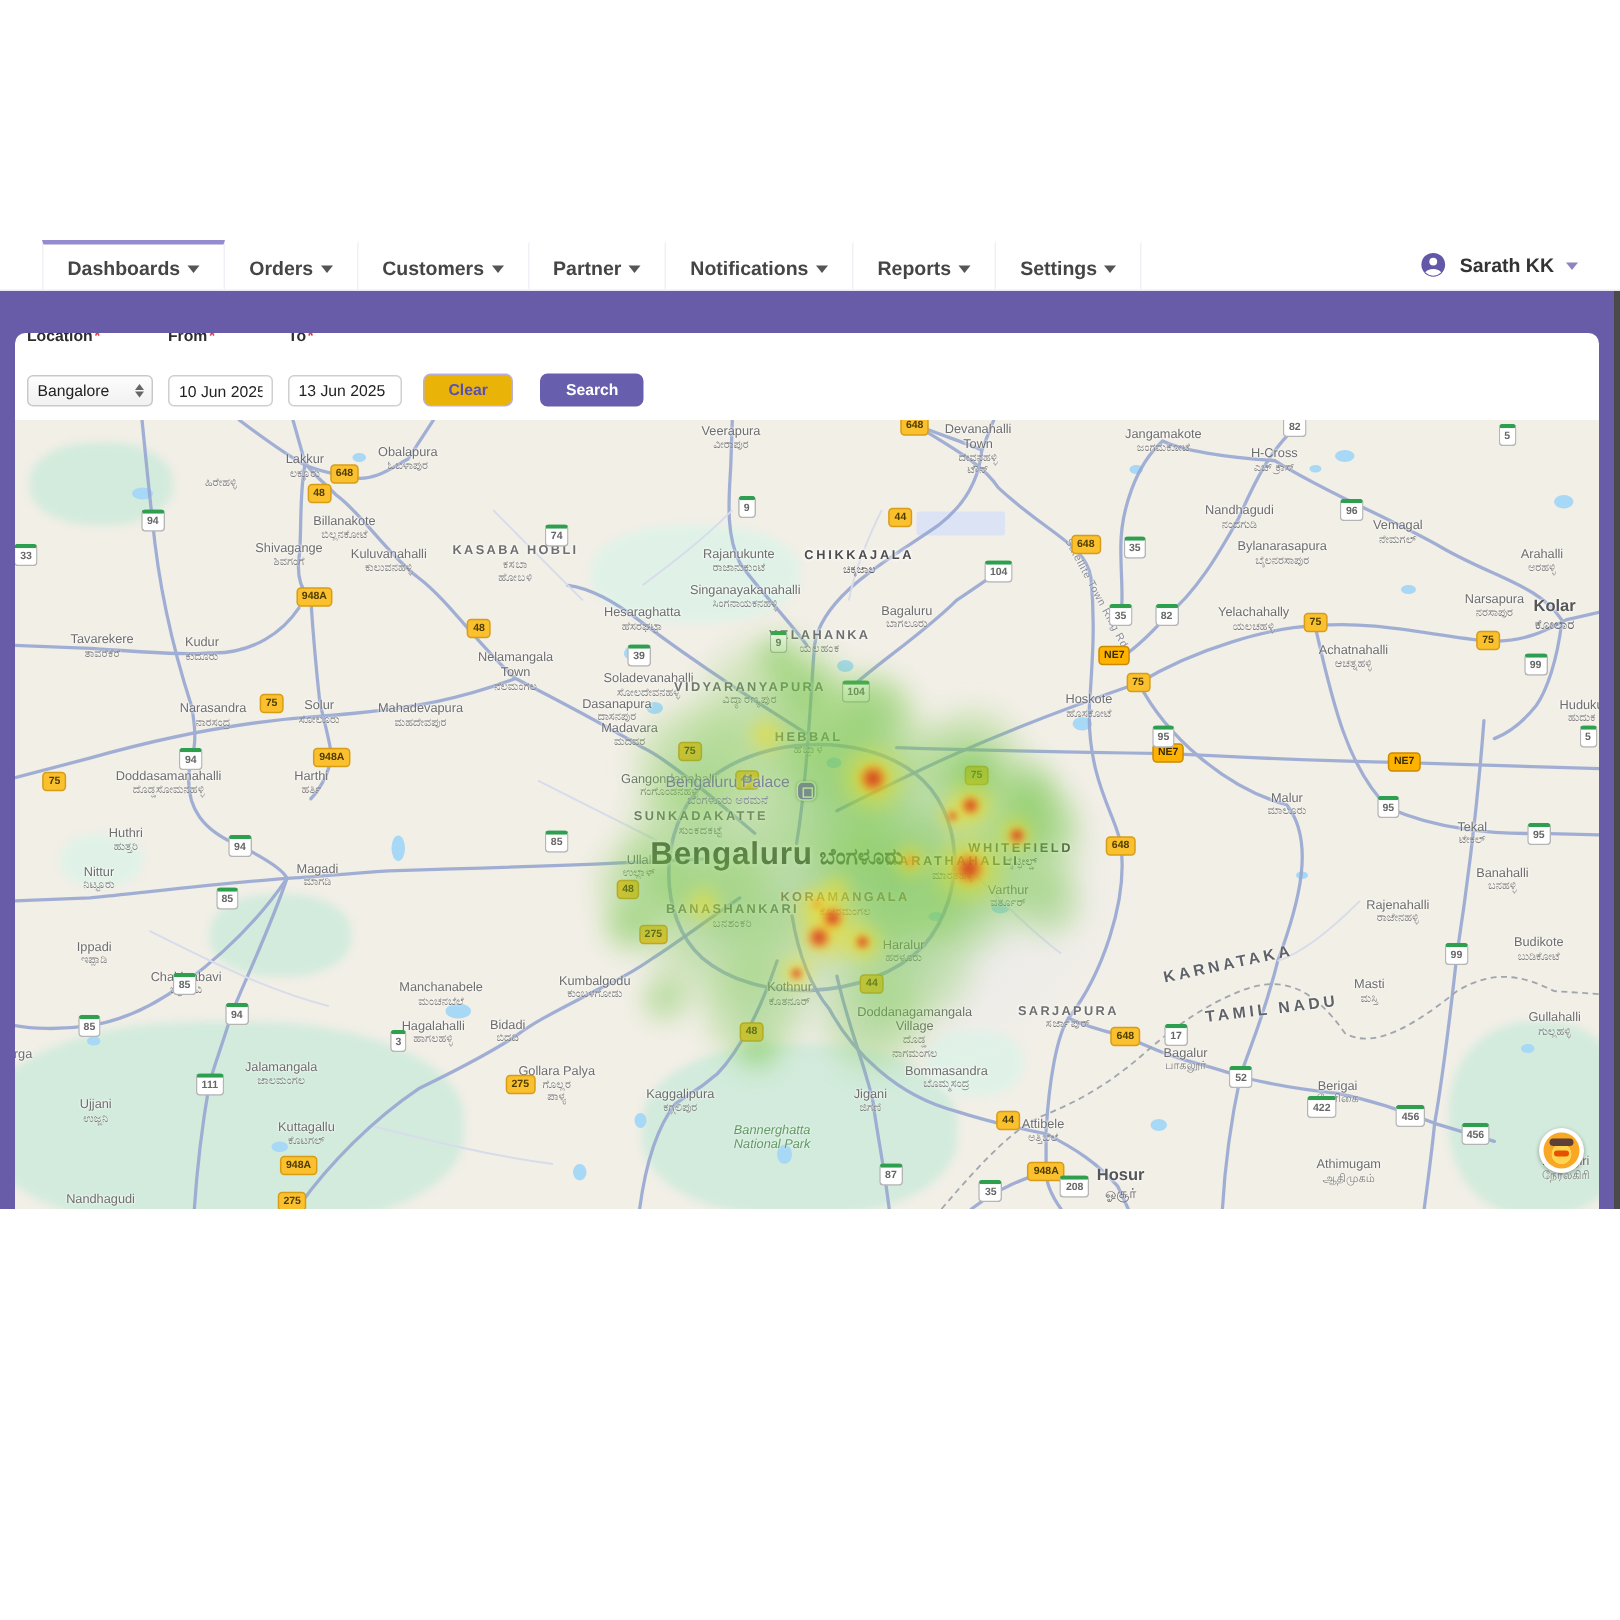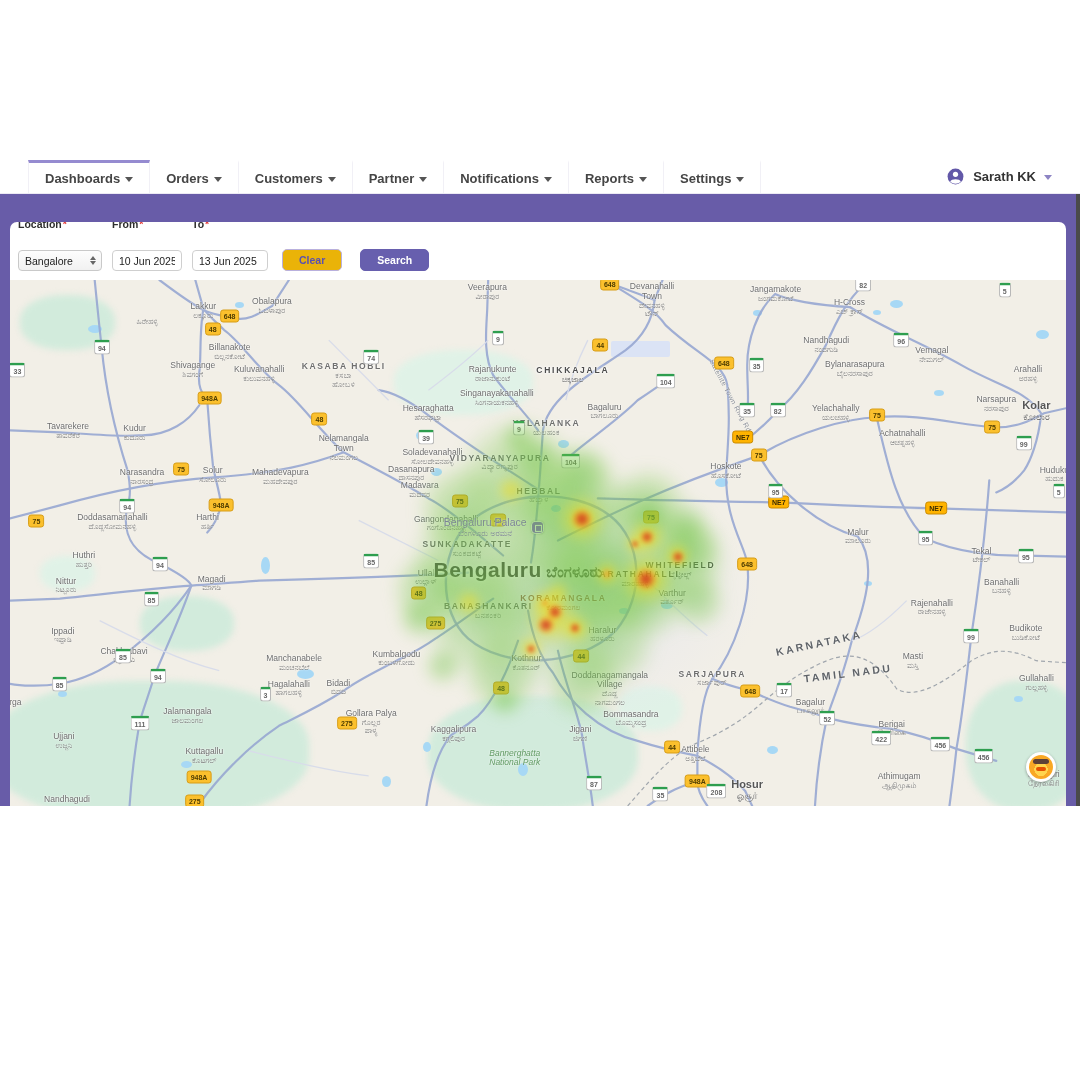--- a/index.html
+++ b/index.html
@@ -324,21 +324,21 @@
             <div class="lbl t-town" style="left: 80.3%; top: 48.8%;"><span class="en">Malur</span><span class="kn">ಮಾಲೂರು</span></div>
             <div class="lbl t-town" style="left: 92%; top: 52.4%;"><span class="en">Tekal</span><span class="kn">ಟೇಕಲ್</span></div>
             <div class="lbl t-town" style="left: 93.9%; top: 58.3%;"><span class="en">Banahalli</span><span class="kn">ಬನಹಳ್ಳಿ</span></div>
             <div class="lbl t-town" style="left: 87.3%; top: 62.3%;"><span class="en">Rajenahalli</span><span class="kn">ರಾಜೇನಹಳ್ಳಿ</span></div>
             <div class="lbl t-town" style="left: 96.2%; top: 67.2%;"><span class="en">Budikote</span><span class="kn">ಬುಡಿಕೋಟೆ</span></div>
             <div class="lbl t-town" style="left: 98.9%; top: 37%;"><span class="en">Huduku</span><span class="kn">ಹುದುಕ</span></div>
             <div class="lbl t-state" style="left: 76.6%; top: 69.1%; transform: translate(-50%, -50%) rotate(-12deg);"><span class="en">KARNATAKA</span></div>
             <div class="lbl t-state" style="left: 79.4%; top: 74.7%; transform: translate(-50%, -50%) rotate(-7deg);"><span class="en">TAMIL NADU</span></div>
             <div class="lbl t-town" style="left: 85.5%; top: 72.4%;"><span class="en">Masti</span><span class="kn">ಮಸ್ತಿ</span></div>
             <div class="lbl t-town" style="left: 97.2%; top: 76.6%;"><span class="en">Gullahalli</span><span class="kn">ಗುಲ್ಲಹಳ್ಳಿ</span></div>
-            <div class="lbl t-town" style="left: 73.9%; top: 81.1%; margin-left: 20px;"><span class="en">Bagalur</span><span class="kn">பாகலூர்</span></div>
+            <div class="lbl t-town" style="left: 73.9%; top: 81.1%;"><span class="en">Bagalur</span><span class="kn">பாகலூர்</span></div>
             <div class="lbl t-town" style="left: 83.5%; top: 85.3%;"><span class="en">Berigai</span><span class="kn">பேரிகை</span></div>
             <div class="lbl t-town" style="left: 84.2%; top: 95.2%;"><span class="en">Athimugam</span><span class="kn">ஆதிமுகம்</span></div>
             <div class="lbl t-town" style="left: 97.9%; top: 94.9%;"><span class="en">Neralgiri</span><span class="kn">நேரலகிரி</span></div>
             <div class="lbl t-district" style="left: 66.5%; top: 75.8%;"><span class="en">SARJAPURA</span><span class="kn">ಸರ್ಜಾಪುರ್</span></div>
             <div class="lbl t-town" style="left: 56.8%; top: 77.7%;"><span class="en">Doddanagamangala
 Village</span><span class="kn">ದೊಡ್ಡ
 ನಾಗಮಂಗಲ</span></div>
             <div class="lbl t-town" style="left: 58.8%; top: 83.4%;"><span class="en">Bommasandra</span><span class="kn">ಬೊಮ್ಮಸಂದ್ರ</span></div>
             <div class="lbl t-town" style="left: 54%; top: 86.3%;"><span class="en">Jigani</span><span class="kn">ಜಿಗಣಿ</span></div>
             <div class="lbl t-town" style="left: 64.9%; top: 90.1%; text-align: center;"><span class="en">Attibele</span><span class="kn">ಅತ್ತಿಬೆಲೆ</span></div>

